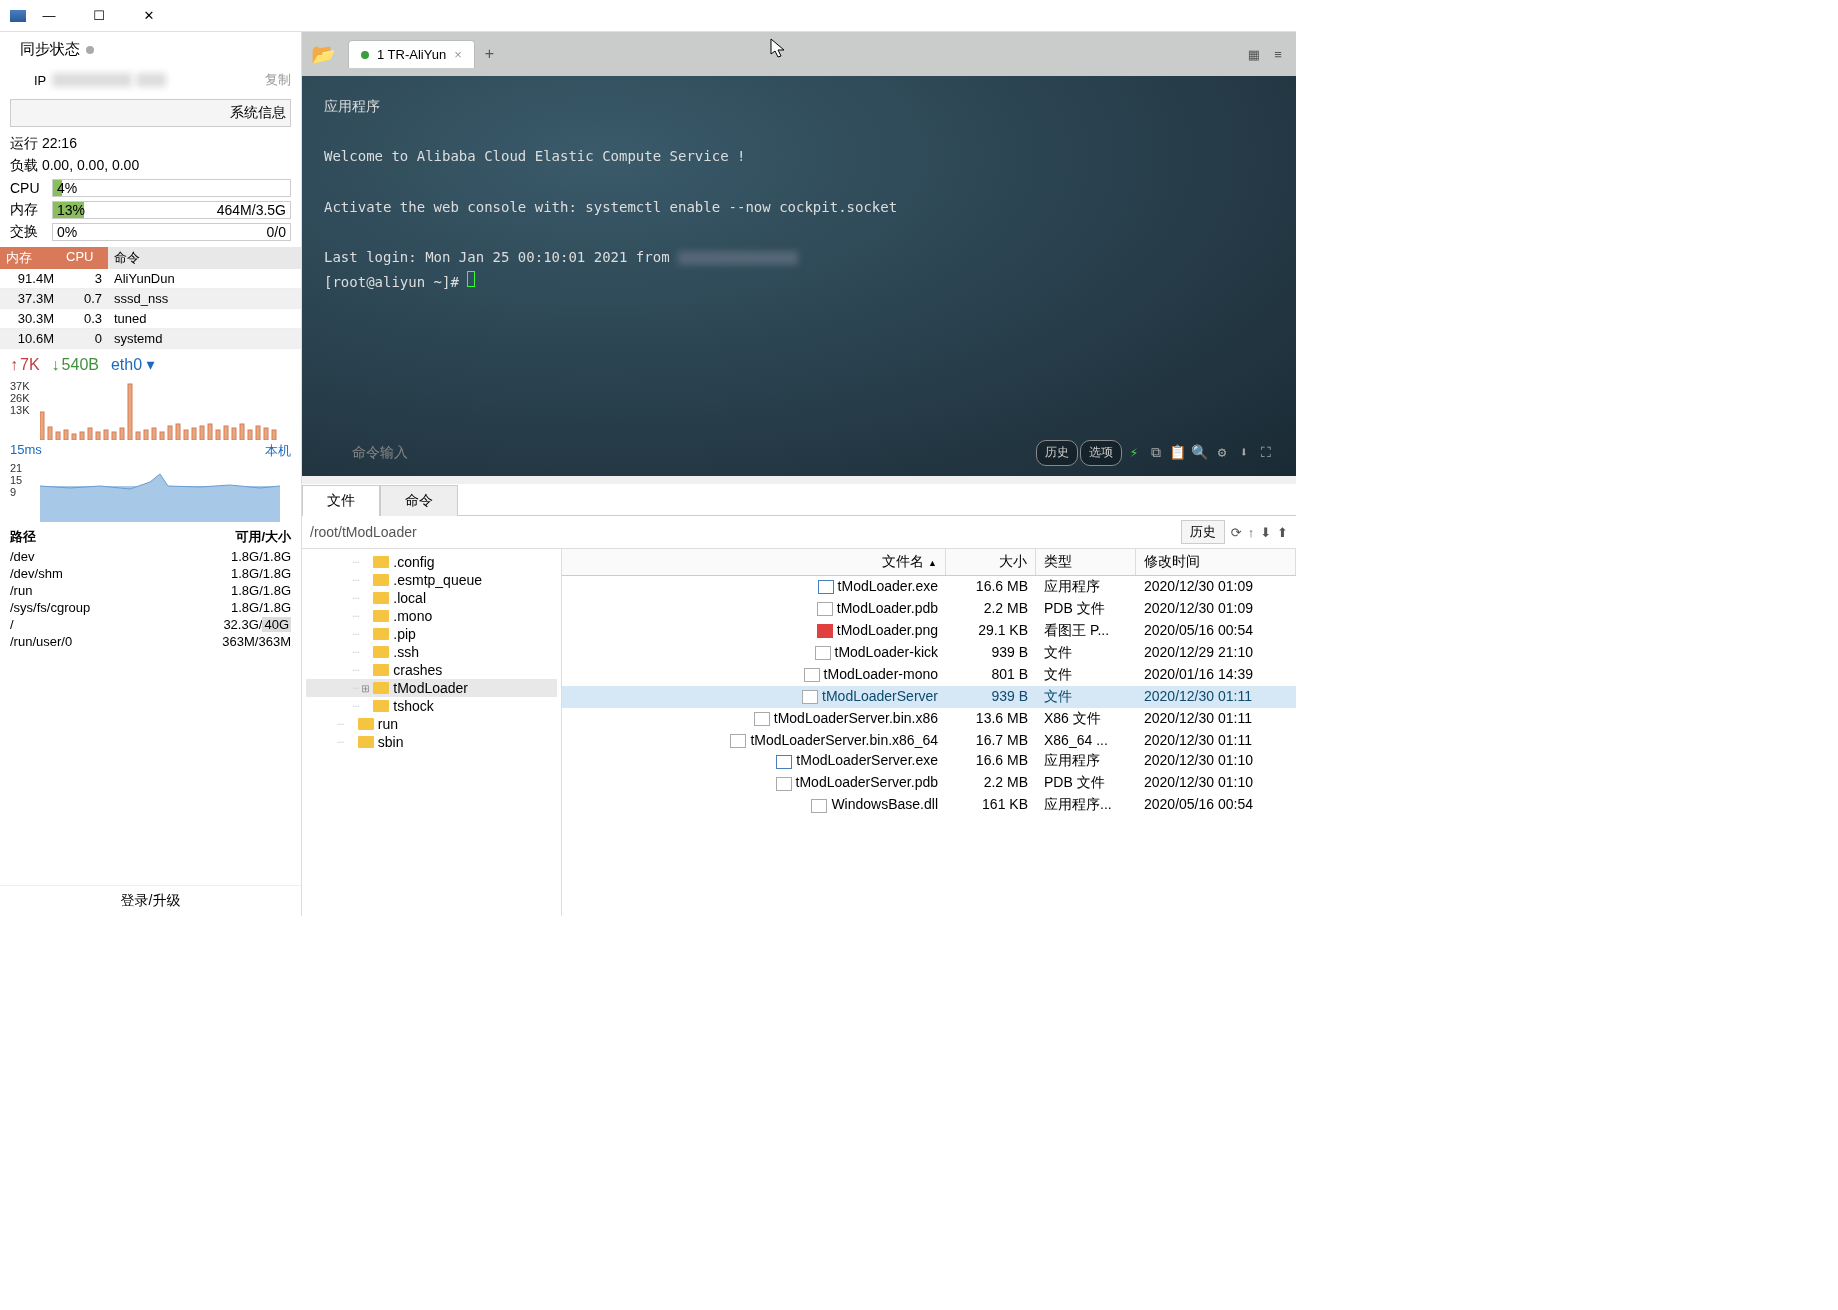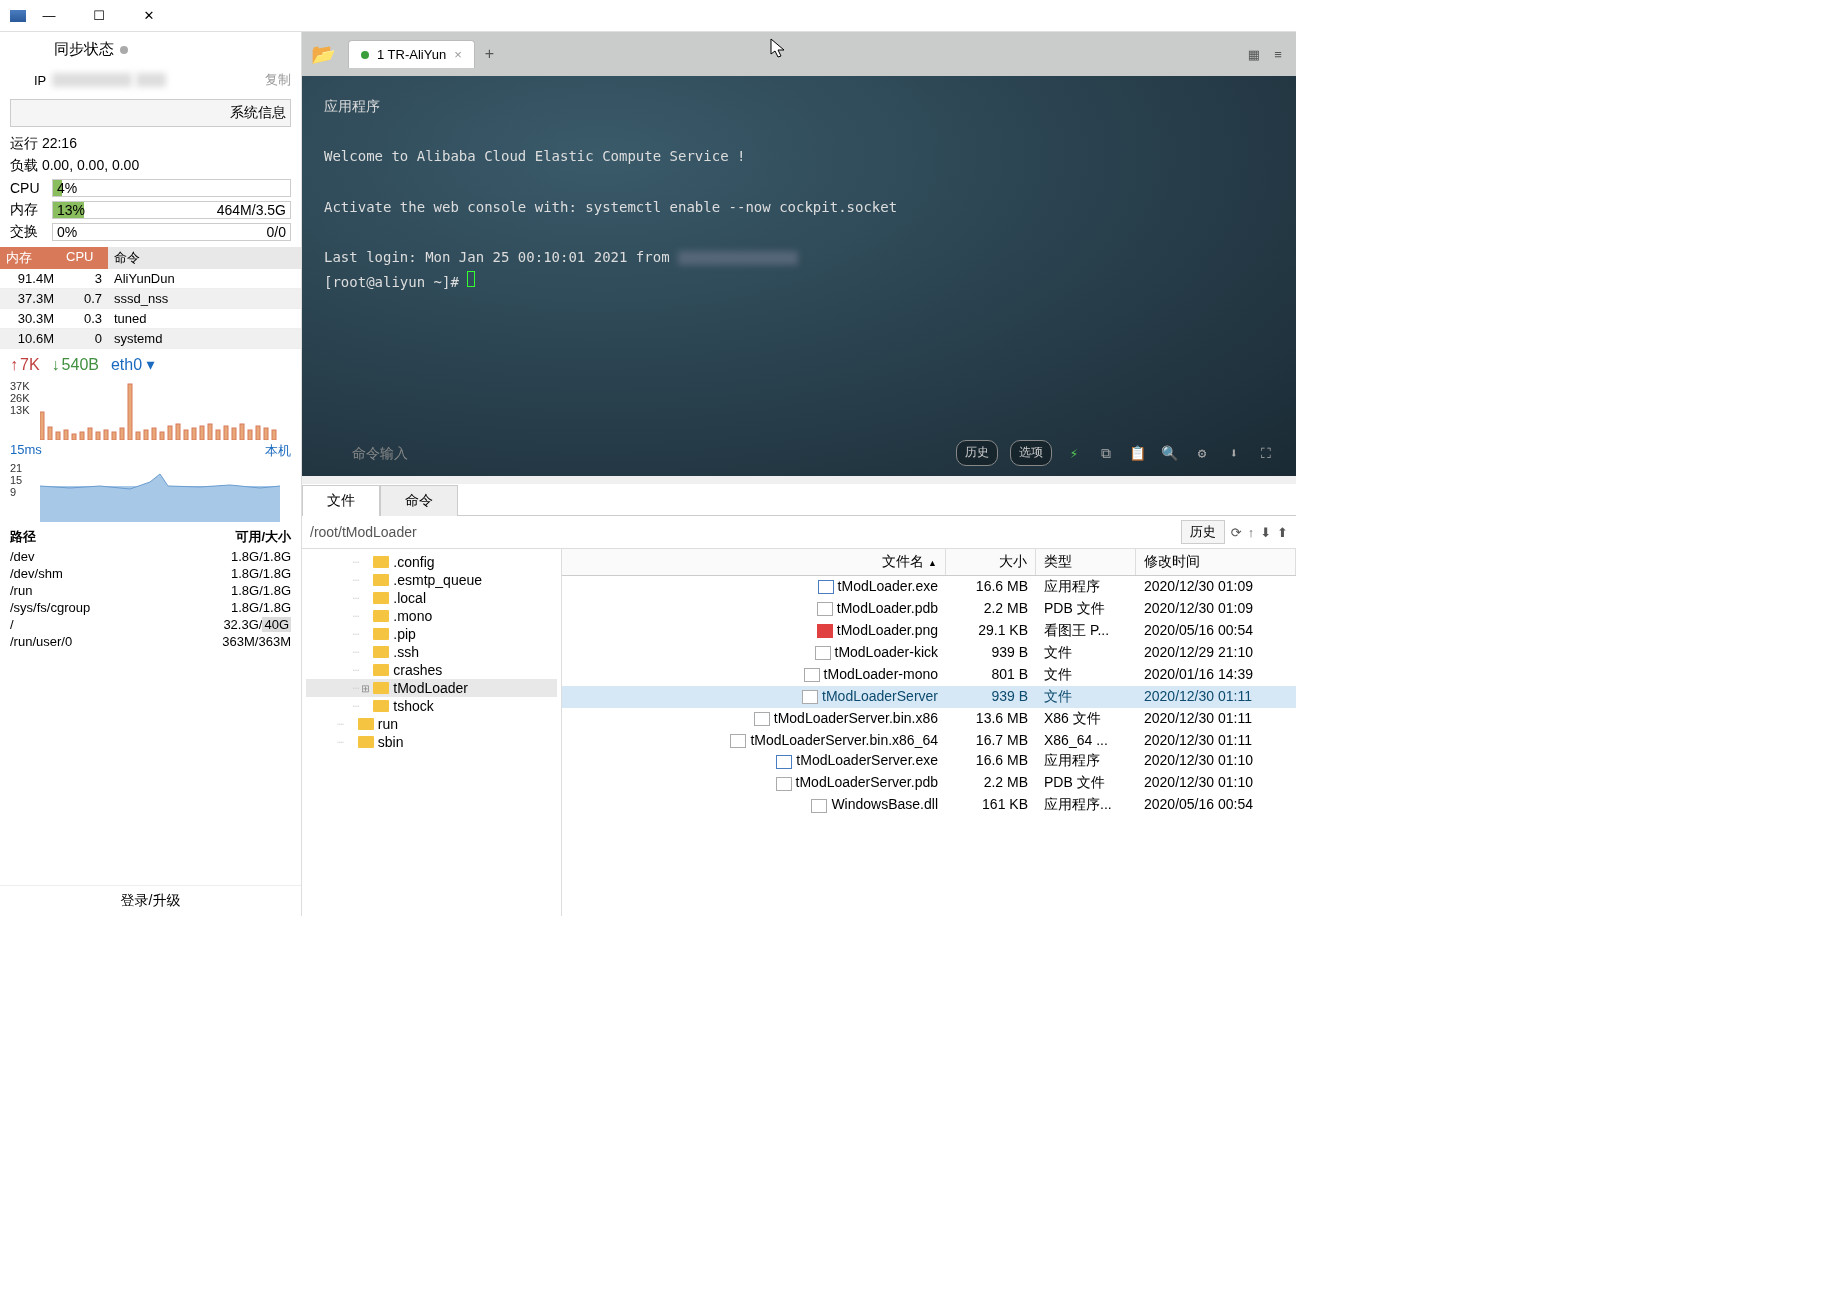--- a/index.html
+++ b/index.html
@@ -10,21 +10,21 @@
 .titlebar .app-icon { width: 16px; height: 12px; background: linear-gradient(#4a7dc0, #2a5a9a); margin-right: 8px; }
 .titlebar .title { flex: 1; font-size: 14px; }
 .titlebar .win-controls { display: flex; gap: 20px; }
 .titlebar .win-btn { width: 30px; height: 24px; display: flex; align-items: center; justify-content: center; cursor: pointer; }
 
 .main-layout { display: flex; height: calc(100% - 32px); }
 .left-panel { width: 302px; border-right: 1px solid #ddd; display: flex; flex-direction: column; overflow: hidden; }
 .right-panel { flex: 1; display: flex; flex-direction: column; }
 
 
-.sync-status { padding: 8px 10px; font-size: 15px; display: flex; align-items: center; gap: 6px; margin-left: 44px; }
+.sync-status { padding: 8px 20px; font-size: 15px; display: flex; align-items: center; gap: 6px; }
 .sync-dot { width: 8px; height: 8px; border-radius: 50%; background: #aaa; }
 .ip-row { padding: 4px 10px; display: flex; align-items: center; margin-left: 24px; }
 .ip-row .ip-label { margin-right: 6px; }
 .ip-blur { background: #ddd; width: 80px; height: 14px; filter: blur(3px); margin-right: 4px; }
 .ip-blur2 { background: #ddd; width: 30px; height: 14px; filter: blur(3px); }
 .copy-link { margin-left: auto; color: #999; font-size: 13px; cursor: pointer; }
 .sys-info-btn { margin: 6px 10px; padding: 4px; border: 1px solid #ccc; background: #f5f5f5; text-align: right; cursor: pointer; font-size: 14px; }
 .info-row { padding: 2px 10px; font-size: 14px; }
 .meter-row { display: flex; align-items: center; padding: 2px 10px; gap: 6px; font-size: 14px; }
 .meter-row .label { width: 36px; }
@@ -78,21 +78,21 @@
 .tab-add { margin-left: 10px; font-size: 16px; color: #555; cursor: pointer; }
 .tab-right { margin-left: auto; display: flex; gap: 4px; }
 .tab-right .icon-btn { width: 20px; height: 20px; cursor: pointer; color: #555; display: flex; align-items: center; justify-content: center; }
 
 .terminal { flex: 0 0 400px; background: radial-gradient(ellipse at 30% 20%, #3a5a6a, #1a2a34); color: #ddd; font-family: Consolas, monospace; font-size: 14px; padding: 18px 22px; line-height: 1.8; position: relative; }
 .terminal .line { white-space: pre; }
 .terminal .prompt-user { color: #ddd; }
 .terminal .cursor { display: inline-block; width: 8px; height: 16px; border: 1px solid #3f3; }
 .terminal .blur-ip { background: #567; filter: blur(3px); display: inline-block; width: 120px; height: 14px; vertical-align: middle; }
 
-.cmd-input-bar { position: absolute; bottom: 10px; left: 50px; right: 20px; display: flex; align-items: flex-end; gap: 12px; }
+.cmd-input-bar { position: absolute; bottom: 10px; left: 50px; right: 20px; display: flex; align-items: flex-start; gap: 2px; }
 .cmd-input-bar .placeholder { color: #888; flex: 1; }
 .pill-btn { border: 1px solid #888; color: #ccc; padding: 1px 8px; border-radius: 10px; cursor: pointer; font-size: 12px; background: rgba(0,0,0,0.3); }
 .tool-icon { color: #aaa; cursor: pointer; width: 20px; text-align: center; }
 .tool-icon.green { color: #5c5; }
 
 .splitter { height: 8px; background: #f0f0f0; cursor: row-resize; }
 
 .bottom-tabs { display: flex; border-bottom: 1px solid #ccc; }
 .bottom-tabs .tab-b { padding: 6px 24px; border: 1px solid #ccc; border-bottom: none; background: #fff; cursor: pointer; font-size: 14px; position: relative; top: 1px; }
 .bottom-tabs .tab-b.inactive { background: #eee; }

